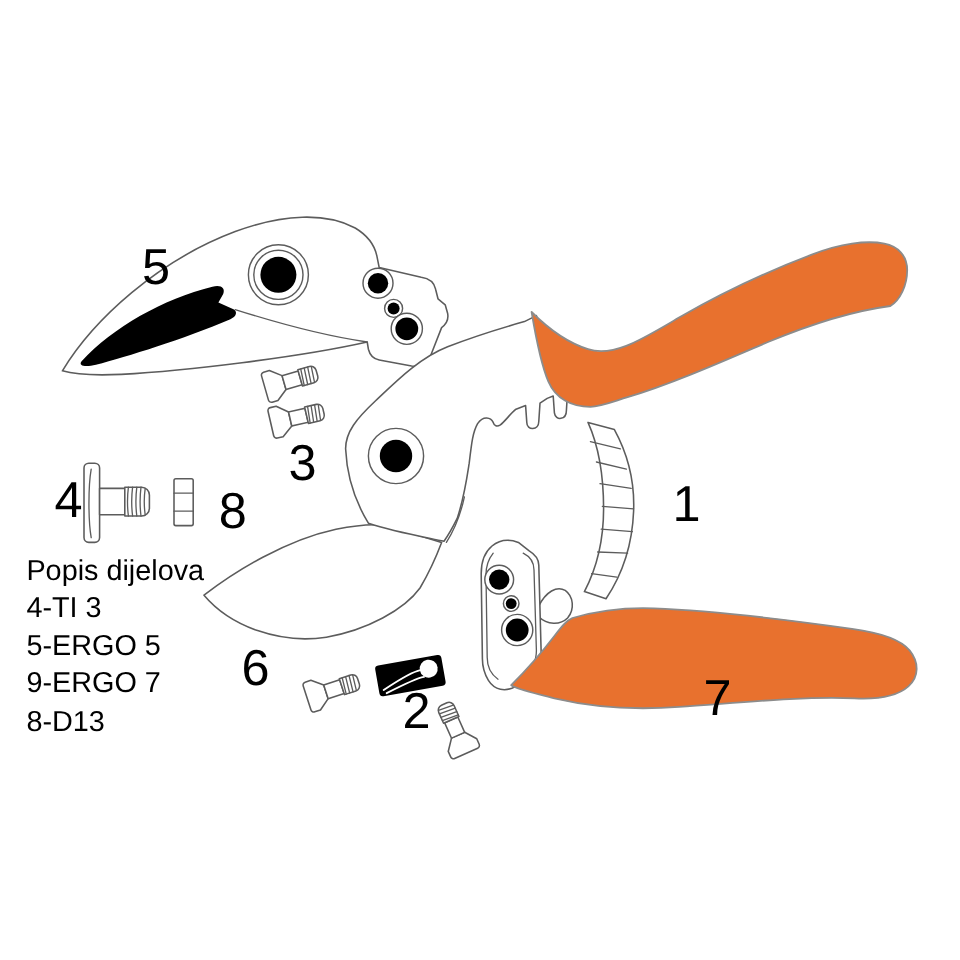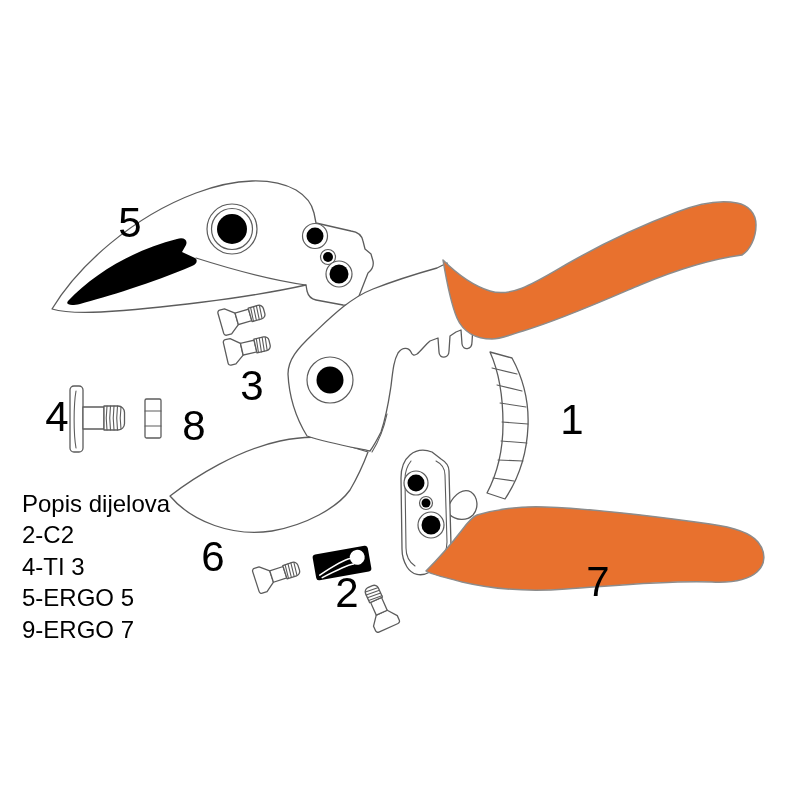--- a/index.html
+++ b/index.html
@@ -50,21 +50,21 @@
   }
   .part-label {
     font-family: "Liberation Sans", sans-serif;
     font-size: 42px;
     fill: var(--text-color, #000);
     text-anchor: middle;
   }
   .parts-list {
     position: absolute;
     left: 22px;
-    top: 488px;
+    top: 460px;
     font-size: 24px;
     line-height: 31.4px;
     color: var(--text-color, #000);
     white-space: nowrap;
   }
 </style>
 </head>
 <body>
 
 <div class="screen">
@@ -157,19 +157,19 @@
     <text class="part-label" x="57" y="431">4</text>
     <text class="part-label" x="194" y="440">8</text>
     <text class="part-label" x="213" y="571">6</text>
     <text class="part-label" x="572" y="434">1</text>
     <text class="part-label" x="347" y="607">2</text>
     <text class="part-label" x="598" y="596">7</text>
   </svg>
 
   <div class="parts-list">
     <div>Popis dijelova</div>
-    <div>2-C2</div>
     <div>4-TI 3</div>
     <div>5-ERGO 5</div>
     <div>9-ERGO 7</div>
+    <div>8-D13</div>
   </div>
 
 </div>
 
 </body></html>

